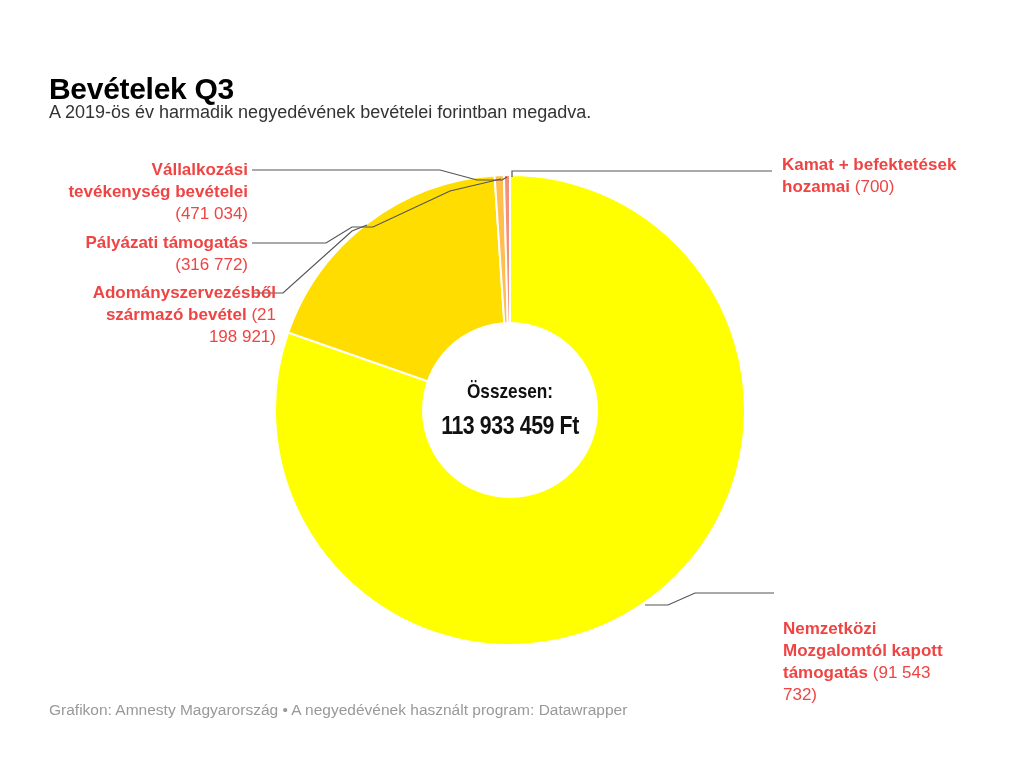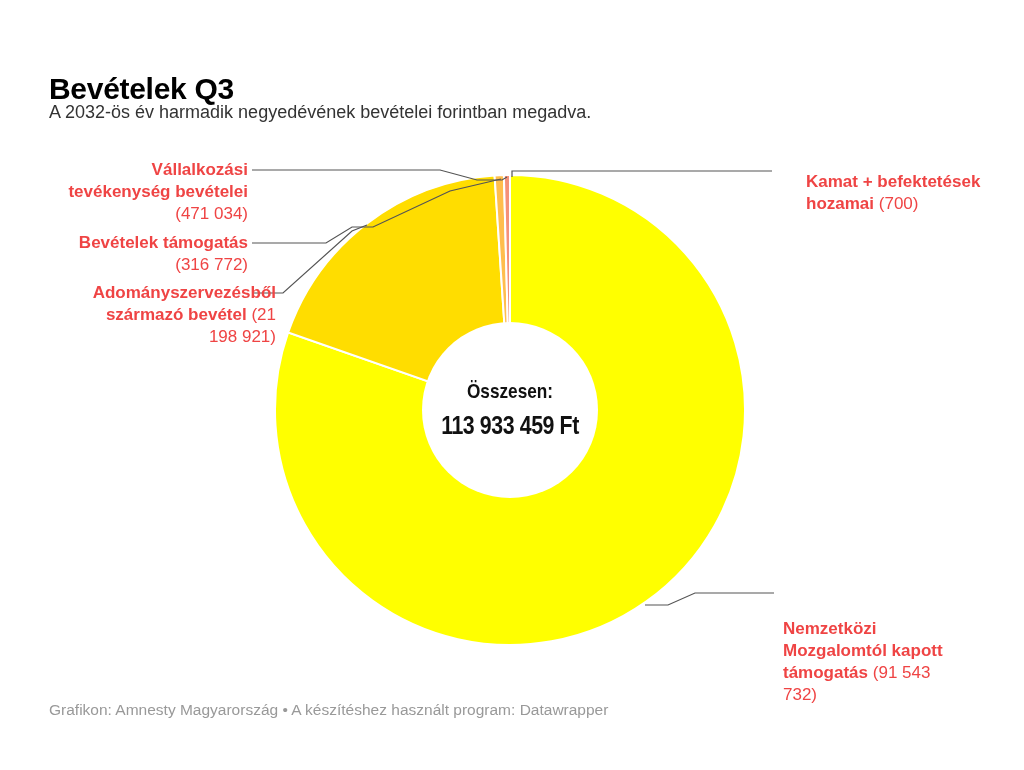--- a/index.html
+++ b/index.html
@@ -16,37 +16,37 @@
   }
   .chart-svg{position:absolute;left:0;top:0;}
   .leader{fill:none;stroke:#545454;stroke-width:1.2;stroke-linejoin:miter;}
   .callout{position:absolute;font-size:17px;line-height:22px;color:#ef4444;}
   .callout .name{font-weight:700;}
   .callout .val{font-weight:400;}
   .co-left{text-align:right;}
   #co-vallalkozasi{right:776px;top:159px;width:195px;}
   #co-palyazati{right:776px;top:232px;width:195px;}
   #co-adomany{right:748px;top:282px;width:200px;}
-  #co-kamat{left:782px;top:171px;width:200px;margin-left:24px;}
+  #co-kamat{left:782px;top:154px;width:200px;}
   #co-nemzetkozi{left:783px;top:579px;width:175px;margin-top:39px;}
   .center-label{
     position:absolute;left:410px;top:379px;width:200px;text-align:center;
     font-weight:700;color:#111;transform:scaleX(0.82);transform-origin:50% 50%;
   }
   .center-label .l1{font-size:21px;line-height:24px;}
   .center-label .l2{font-size:26px;line-height:28px;margin-top:8px;letter-spacing:-0.5px;}
   .page-footer{
     position:absolute;left:49px;top:701px;font-size:15.5px;color:#999999;
   }
 </style>
 </head>
 <body>
 
 <h1 class="page-title">Bevételek Q3</h1>
-<div class="page-subtitle">A 2032-ös év harmadik negyedévének bevételei forintban megadva.</div>
+<div class="page-subtitle">A 2019-ös év harmadik negyedévének bevételei forintban megadva.</div>
 
 <svg class="chart-svg" width="1024" height="770" viewBox="0 0 1024 770">
   <g id="pie-g">
       <path d="M 510 410 L 510.00 175.00 A 235 235 0 1 1 288.14 332.51 Z" fill="#FFFF00" stroke="#ffffff" stroke-width="2"></path>
       <path d="M 510 410 L 288.14 332.51 A 235 235 0 0 1 494.57 175.51 Z" fill="#FFDD00" stroke="#ffffff" stroke-width="2"></path>
       <path d="M 510 410 L 494.57 175.51 A 235 235 0 0 1 503.89 175.08 Z" fill="#FFBE4D" stroke="#ffffff" stroke-width="2"></path>
       <path d="M 510 410 L 503.89 175.08 A 235 235 0 0 1 509.99 175.00 Z" fill="#F59078" stroke="#ffffff" stroke-width="2"></path>
       <path d="M 510 410 L 509.99 175.00 A 235 235 0 0 1 510.00 175.00 Z" fill="#E8586E" stroke="#ffffff" stroke-width="2"></path>
       <circle cx="510" cy="410" r="88" fill="#ffffff"></circle>
     </g>
@@ -58,21 +58,21 @@
     <polyline class="leader" points="645,605 668,605 695,593 774,593"></polyline>
   </g>
 </svg>
 
 <div class="callout co-left" id="co-vallalkozasi">
   <span class="name">Vállalkozási tevékenység bevételei</span>
   <span class="val">(471 034)</span>
 </div>
 
 <div class="callout co-left" id="co-palyazati">
-  <span class="name">Bevételek támogatás</span>
+  <span class="name">Pályázati támogatás</span>
   <span class="val">(316 772)</span>
 </div>
 
 <div class="callout co-left" id="co-adomany">
   <span class="name">Adományszervezésből származó bevétel</span>
   <span class="val">(21 198 921)</span>
 </div>
 
 <div class="callout" id="co-kamat">
   <span class="name">Kamat + befektetések hozamai</span>
@@ -82,13 +82,13 @@
 <div class="callout" id="co-nemzetkozi">
   <span class="name">Nemzetközi Mozgalomtól kapott támogatás</span>
   <span class="val">(91 543 732)</span>
 </div>
 
 <div class="center-label">
   <div class="l1">Összesen:</div>
   <div class="l2">113 933 459 Ft</div>
 </div>
 
-<div class="page-footer">Grafikon: Amnesty Magyarország • A készítéshez használt program: Datawrapper</div>
+<div class="page-footer">Grafikon: Amnesty Magyarország • A negyedévének használt program: Datawrapper</div>
 
 </body></html>

